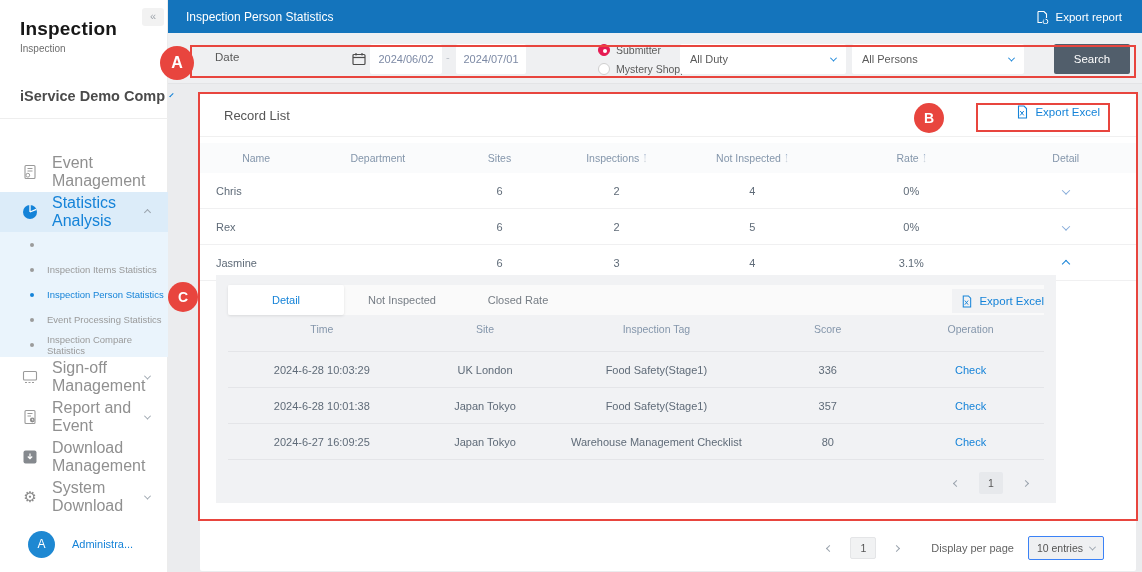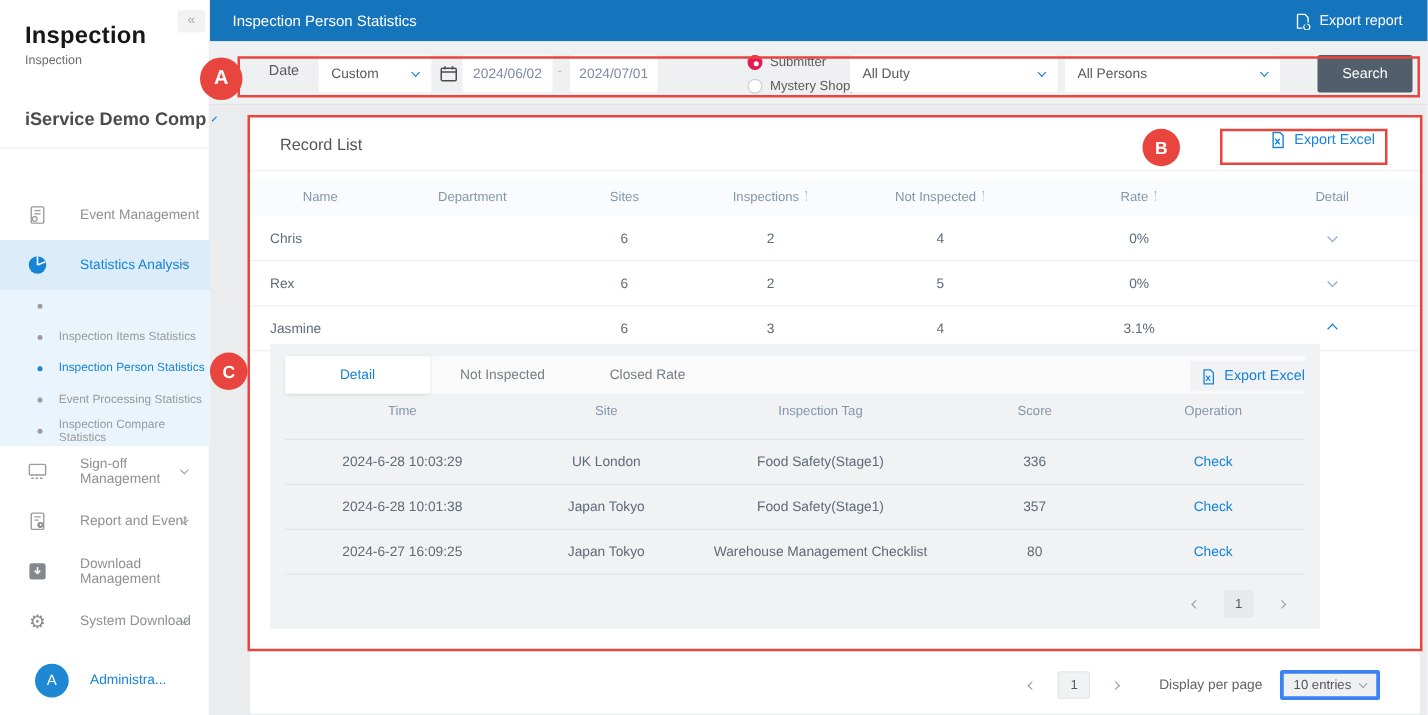--- a/index.html
+++ b/index.html
@@ -11,21 +11,21 @@
   .sidebar { position:absolute; left:0; top:0; width:168px; height:572px; background:#fff; border-right:1px solid #ececec; z-index:2; }
   .logo-title { position:absolute; left:20px; top:18px; font-size:19px; font-weight:bold; color:#171717; letter-spacing:.2px; }
   .logo-sub { position:absolute; left:20px; top:43px; font-size:10px; color:#6d6d6d; }
   .collapse-btn { position:absolute; right:3px; top:8px; width:22px; height:18px; background:#f2f2f2; border-radius:3px; color:#a0a6ad; font-size:11px; text-align:center; line-height:17px; cursor:pointer; }
   .company-row { position:absolute; left:20px; top:88px; width:140px; font-size:14.5px; color:#4b4b4b; display:flex; align-items:center; gap:6px; white-space:nowrap;font-weight:bold; }
   .sidebar-divider { position:absolute; left:0; top:118px; width:168px; height:1px; background:#eeeeee; }
 
   .menu { position:absolute; left:0; top:152px; width:168px; }
   .menu-item { position:relative; height:40px; display:flex; align-items:center; cursor:pointer; }
   .menu-item .mi-icon { position:absolute; left:22px; width:16px; height:16px; display:flex; align-items:center; justify-content:center; }
-  .menu-item .mi-label { position:absolute; left:52px; font-size:11px; color:#909090;margin-left:12px; }
+  .menu-item .mi-label { position:absolute; left:52px; font-size:16px; color:#909090; }
   .menu-item .mi-chev { position:absolute; right:18px; }
   .menu-group { background:#eaf4fc; }
   .menu-group .parent { background:#dcecf9; }
   .menu-group .parent .mi-label { color:#1583d8; }
   .submenu-item { position:relative; height:25px; display:flex; align-items:center; cursor:pointer; }
   .submenu-item .dot { position:absolute; left:30px; width:4px; height:4px; border-radius:50%; background:#9b9b9b; }
   .submenu-item .sm-label { position:absolute; left:47px; font-size:9.5px; color:#9a9a9a; }
   .submenu-item.active .dot { background:#1583d8; }
   .submenu-item.active .sm-label { color:#1583d8; }
 
@@ -97,21 +97,21 @@
   .sc0 { width:23%; } .sc1 { width:17%; } .sc2 { width:25%; } .sc3 { width:17%; } .sc4 { width:18%; }
   .check-link { color:#1583d8; cursor:pointer; }
   .sub-pagination { display:flex; align-items:center; justify-content:flex-end; gap:16px; margin:10px 24px 0 0; height:26px; }
   .page-box { min-width:24px; height:22px; background:#e7e9ec; border-radius:2px; font-size:10.5px; color:#555; display:flex; align-items:center; justify-content:center; cursor:pointer; }
   .pg-arrow { padding:4px; cursor:pointer; display:flex; }
 
   
   .bottom-pagination { position:absolute; left:200px; top:536px; width:904px; display:flex; align-items:center; justify-content:flex-end; gap:14px; z-index:1; }
   .bp-box { min-width:26px; height:22px; background:#f1f2f3; border:1px solid #e4e5e7; border-radius:2px; font-size:10.5px; color:#555; display:flex; align-items:center; justify-content:center; cursor:pointer; }
   .bp-label { font-size:11px; color:#636363; margin-left:14px; }
-  .entries-box { height:24px; background:#eff0f2; border:3px solid #3b82f6; border-radius:2px; padding:0 8px; font-size:10.5px; color:#555; display:flex; align-items:center; gap:7px; cursor:pointer; }
+  .entries-box { height:24px; background:#eff0f2; border:1px solid #3b82f6; border-radius:2px; padding:0 8px; font-size:10.5px; color:#555; display:flex; align-items:center; gap:7px; cursor:pointer; }
 
   
   .ann-rect { position:absolute; border:2px solid #e8453e; z-index:10; pointer-events:none; }
   .rect-a { left:190px; top:45px; width:946px; height:33px; }
   .rect-b { left:976px; top:103px; width:134px; height:29px; }
   .rect-c { left:198px; top:92px; width:940px; height:429px; }
   .ann-circle { position:absolute; border-radius:50%; background:#e8453e; color:#fff; font-weight:bold; display:flex; align-items:center; justify-content:center; z-index:11; }
   .circ-a { left:160px; top:46px; width:34px; height:34px; font-size:16px; }
   .circ-b { left:914px; top:103px; width:30px; height:30px; font-size:14px; }
   .circ-c { left:168px; top:282px; width:30px; height:30px; font-size:14px; }
@@ -237,24 +237,20 @@
             <path d="M8 10.8l.3-1.4 1.3.5z" fill="#fff"></path>
           </svg>
       </span>
       <span>Export report</span>
     </div>
   </div>
 
   <div class="filterbar">
     <span class="f-label">Date</span>
 
-    <div class="f-select sel-custom">
-      <span>Custom</span>
-      <span class="chev down blue small"></span>
-    </div>
 
     <span class="cal-icon">
       <svg width="14" height="14" viewBox="0 0 14 14">
           <rect x="1" y="2.5" width="12" height="10" rx="1" fill="none" stroke="#4c4c4c" stroke-width="1.2"></rect>
           <path d="M1 5.5h12" stroke="#4c4c4c" stroke-width="1.2"></path>
           <path d="M4 1v2.5M10 1v2.5" stroke="#4c4c4c" stroke-width="1.2"></path>
         </svg>
     </span>
 
     <div class="f-input inp-from">2024/06/02</div>

